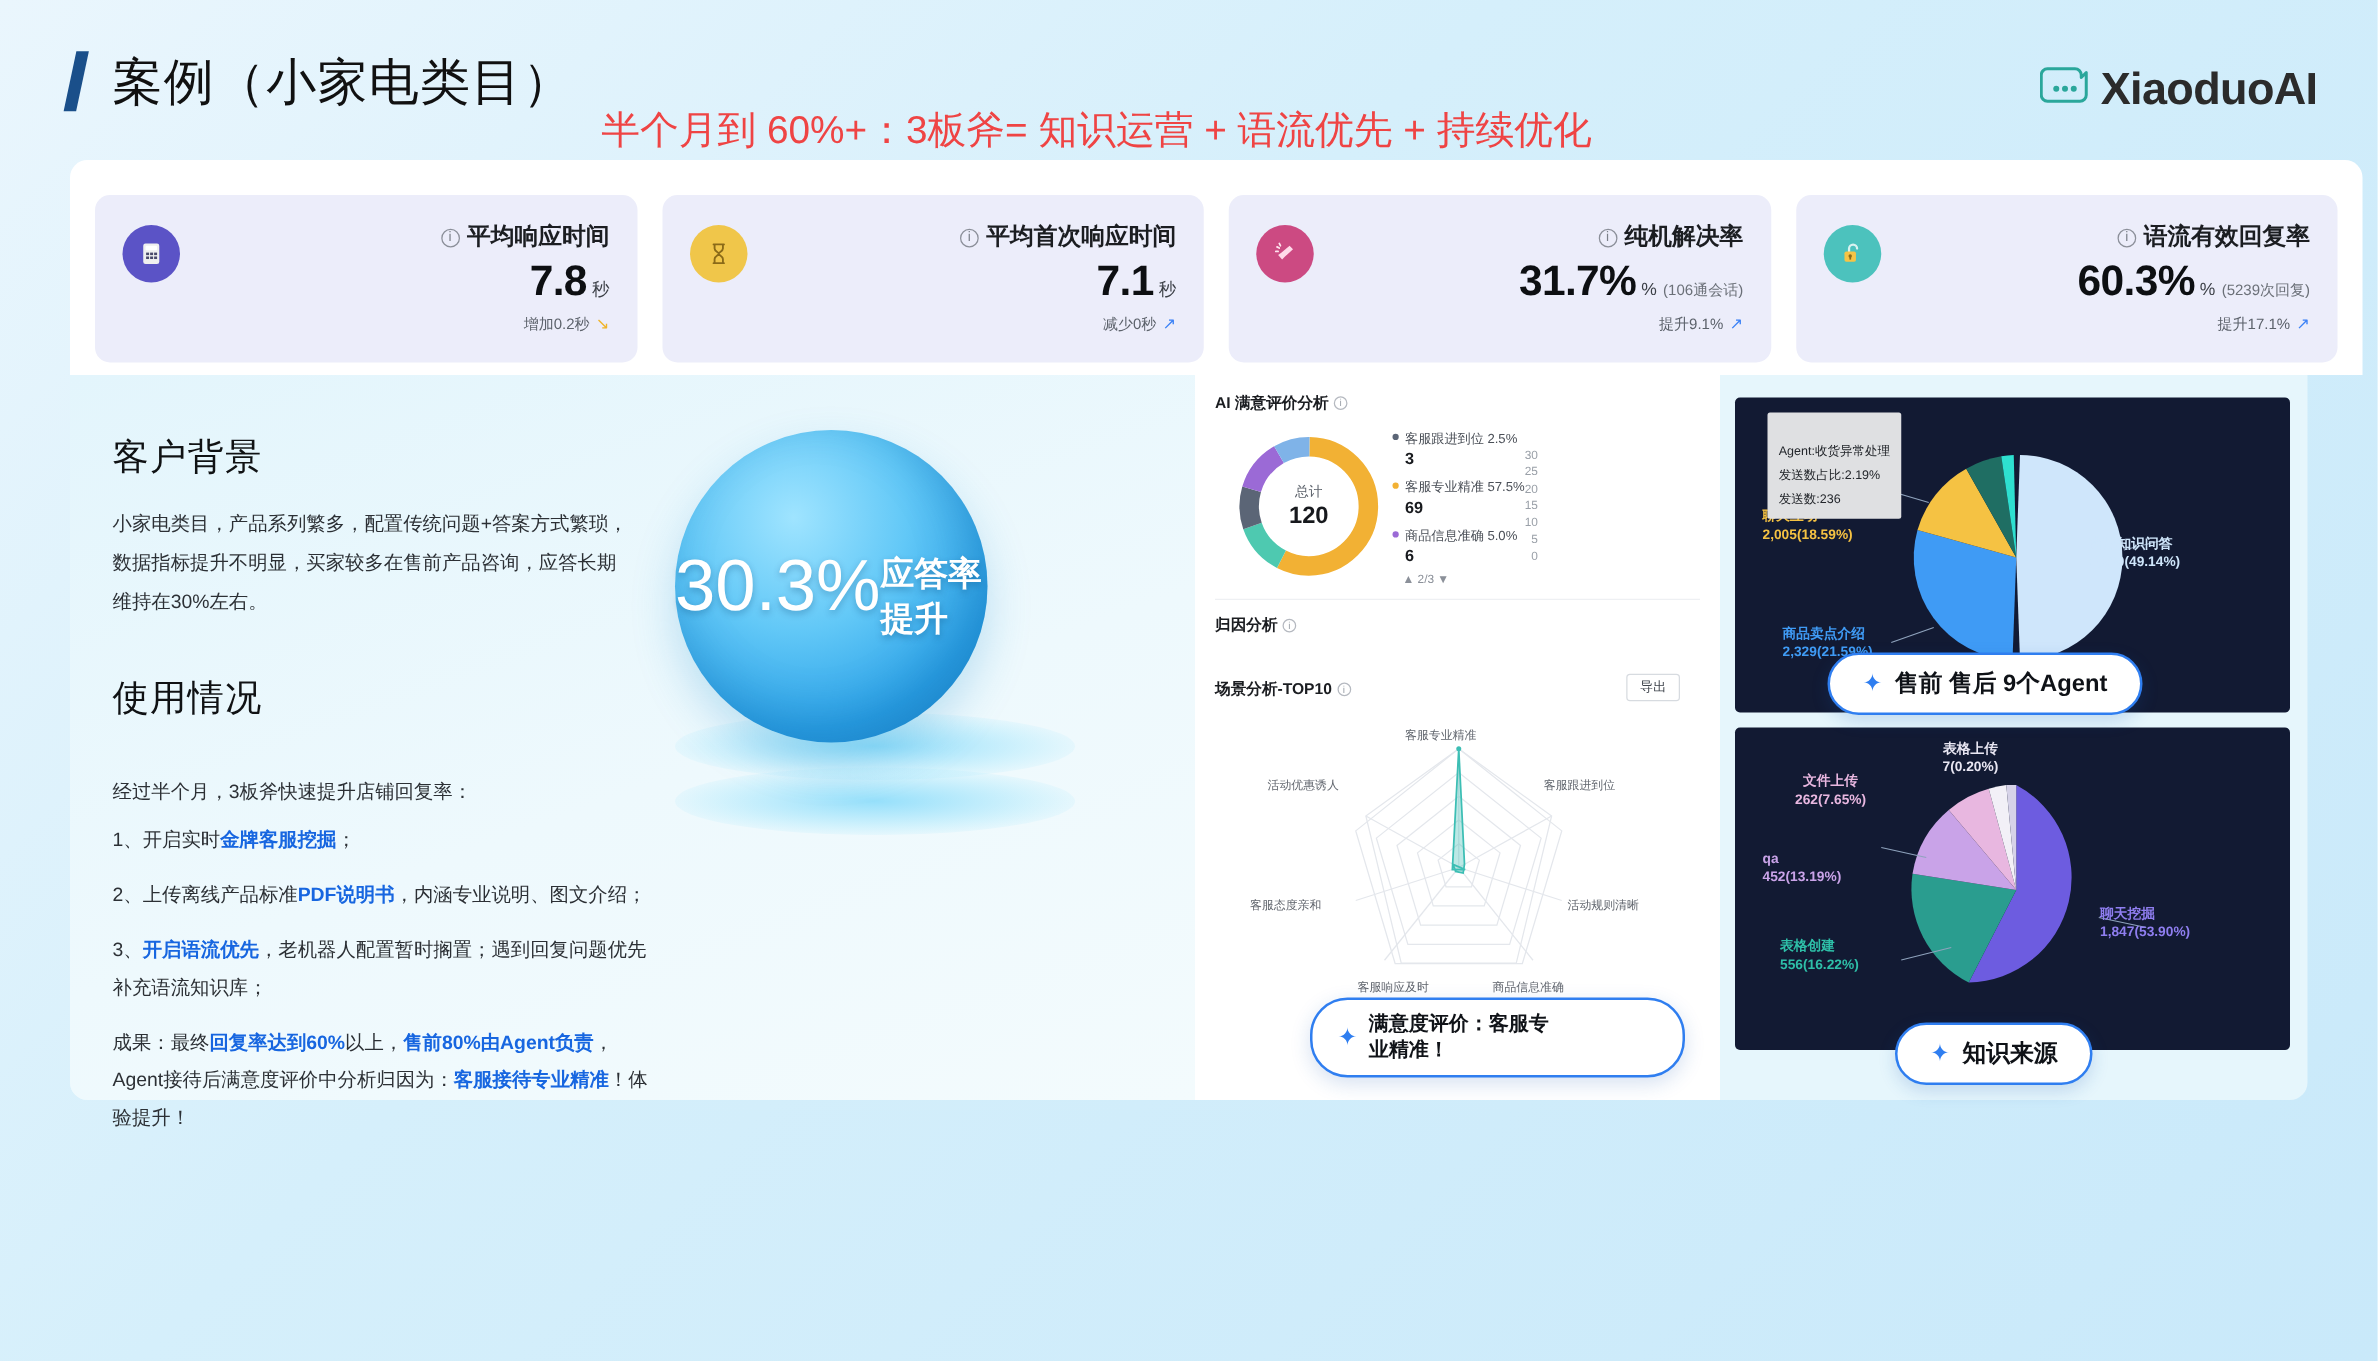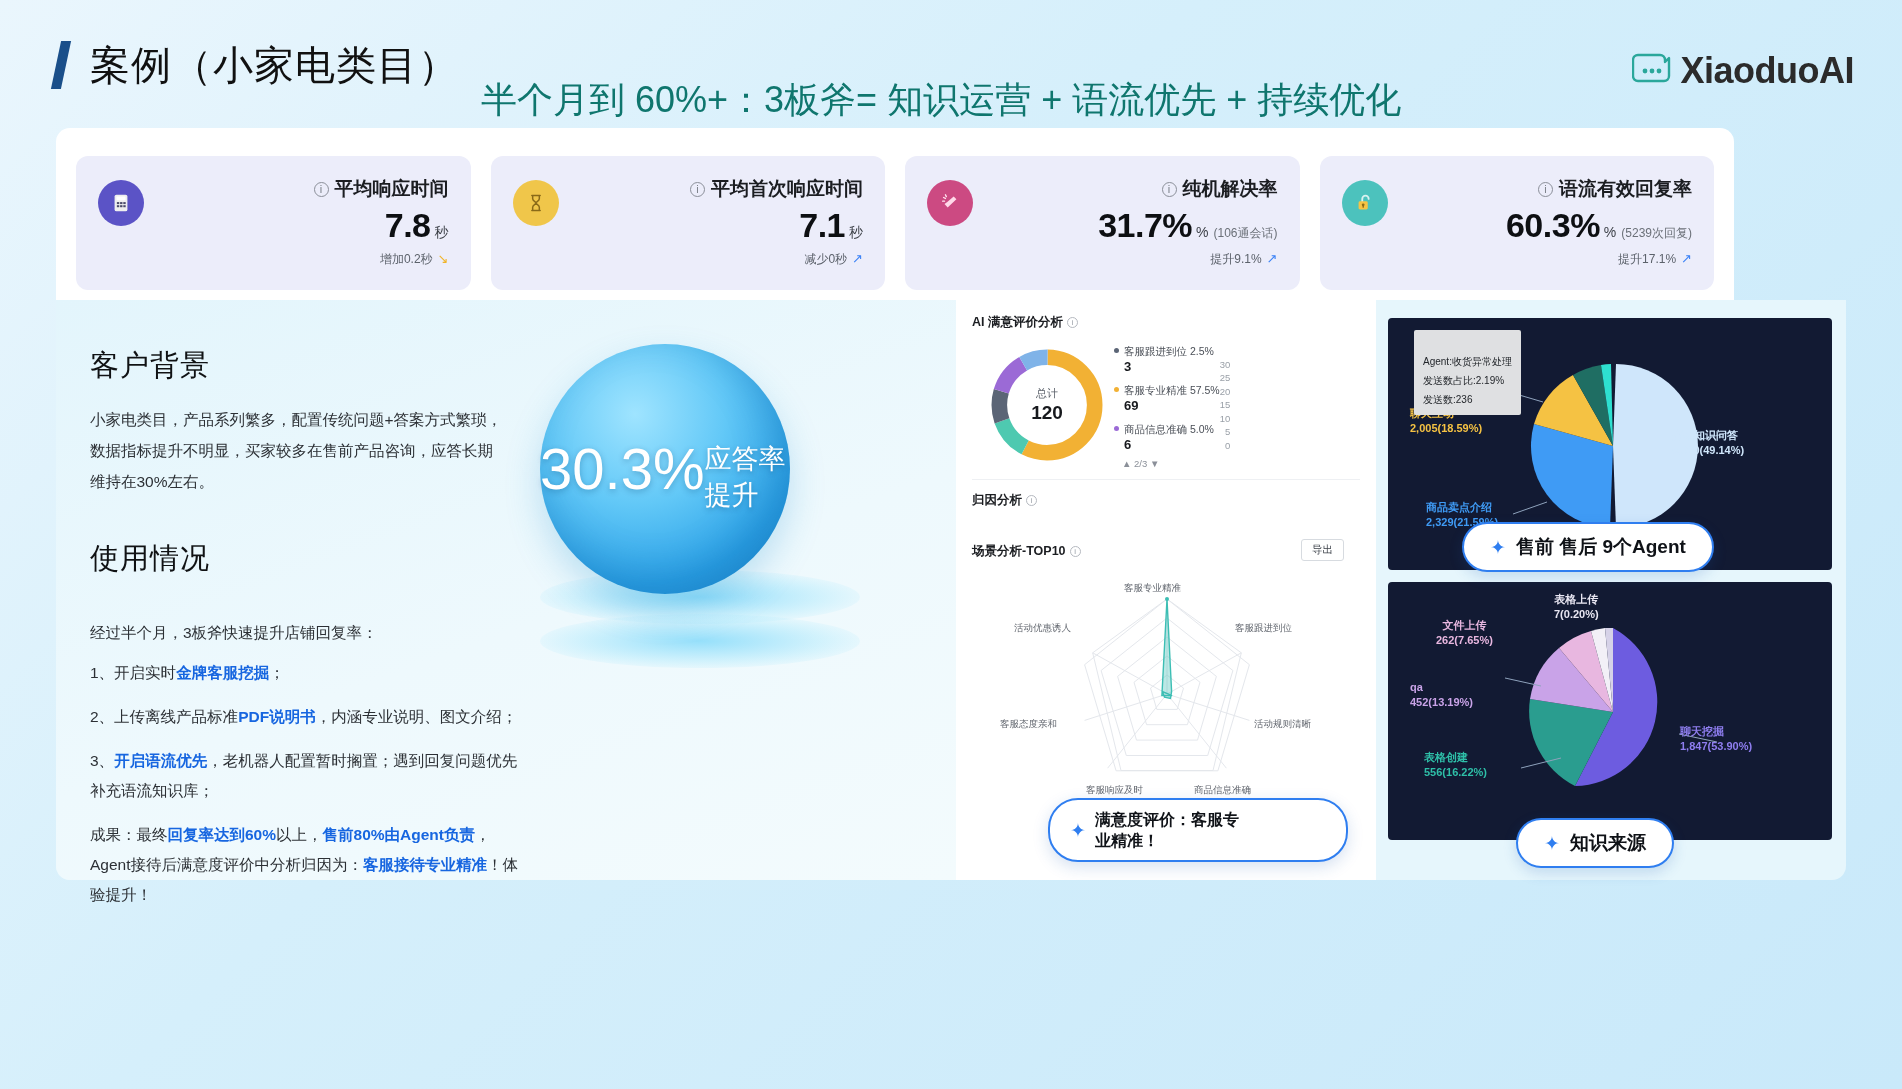--- a/index.html
+++ b/index.html
@@ -26,22 +26,22 @@
     margin-right: 24px;
     flex: none;
   }
   .title-main {
     font-size: 40px;
     color: #111;
     letter-spacing: 1px;
     white-space: nowrap;
   }
   .title-sub {
-    font-size: 36px;
-    color: #0f766e;
+    font-size: 31px;
+    color: #ef4444;
     margin-left: 22px;
     white-space: nowrap;
     align-self: flex-end;
     padding-bottom: 5px;
   }
   .logo {
     position: absolute;
     right: 48px;
     top: 50px;
     display: flex;
@@ -52,21 +52,21 @@
     font-size: 36px;
     font-weight: bold;
     color: #2b2b2b;
     letter-spacing: -0.5px;
   }
 
   
   .kpi-panel {
     position: absolute;
     left: 56px; top: 128px;
-    width: 1678px; height: 172px;
+    width: 1834px; height: 172px;
     background: #ffffff;
     border-radius: 14px 14px 0 0;
     display: flex;
     align-items: center;
     gap: 20px;
     padding: 18px 20px 0 20px;
   }
   .kpi-card {
     flex: 1;
     height: 134px;
@@ -156,21 +156,21 @@
   .bubble {
     width: 250px; height: 250px;
     border-radius: 50%;
     background: radial-gradient(circle at 38% 28%, #9fe4ff 0%, #62c8f7 38%, #2ba2e8 72%, #1b8ed8 100%);
     box-shadow: inset -12px -16px 40px rgba(10,90,150,.28), 0 16px 34px rgba(40,150,210,.25);
     display: flex; flex-direction: row;
     align-items: center; justify-content: center;
     position: relative;
   }
   .bubble .big { font-size: 58px; color: #ffffff; font-weight: 500; line-height: 1; text-shadow: 0 2px 6px rgba(0,60,110,.3);}
-  .bubble .cap { font-size: 27px; color: #ffffff; font-weight: normal; margin-top: 16px; text-shadow: 0 2px 5px rgba(0,60,110,.35);}
+  .bubble .cap { font-size: 27px; color: #ffffff; font-weight: bold; margin-top: 16px; text-shadow: 0 2px 5px rgba(0,60,110,.35);}
   .bubble-shadow {
     width: 320px; height: 54px;
     margin: -24px auto 0;
     border-radius: 50%;
     background: radial-gradient(ellipse at center, rgba(120,215,250,.75) 0%, rgba(160,230,252,.35) 55%, rgba(200,240,253,0) 80%);
   }
   .bubble2-wrap { margin-top: 14px; }
 
   
   .mid-col {

